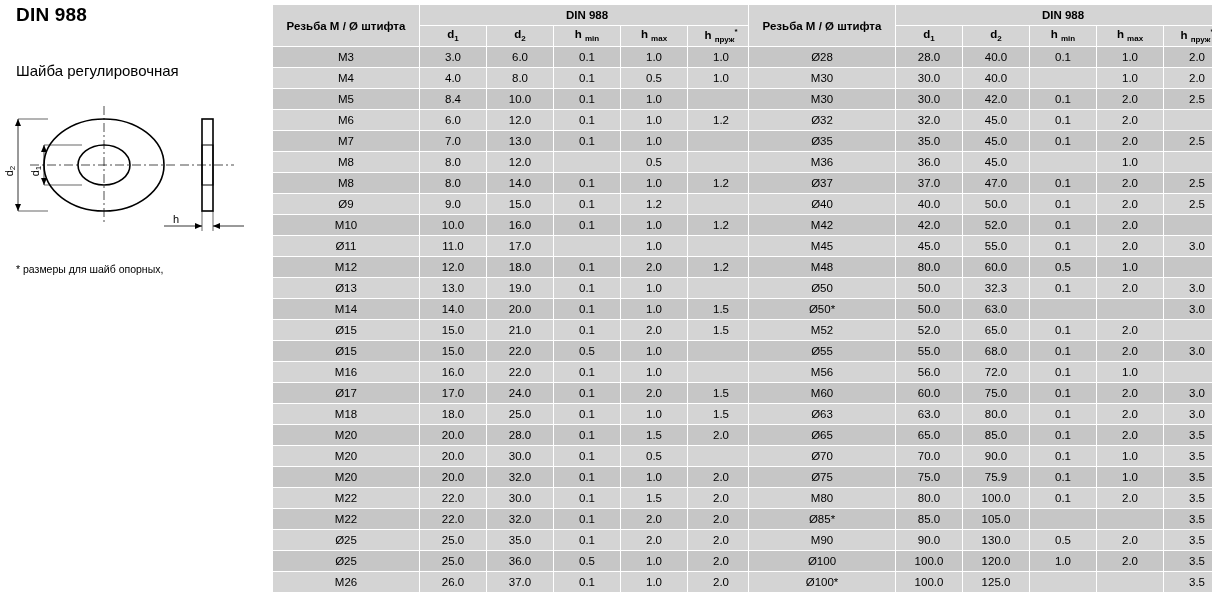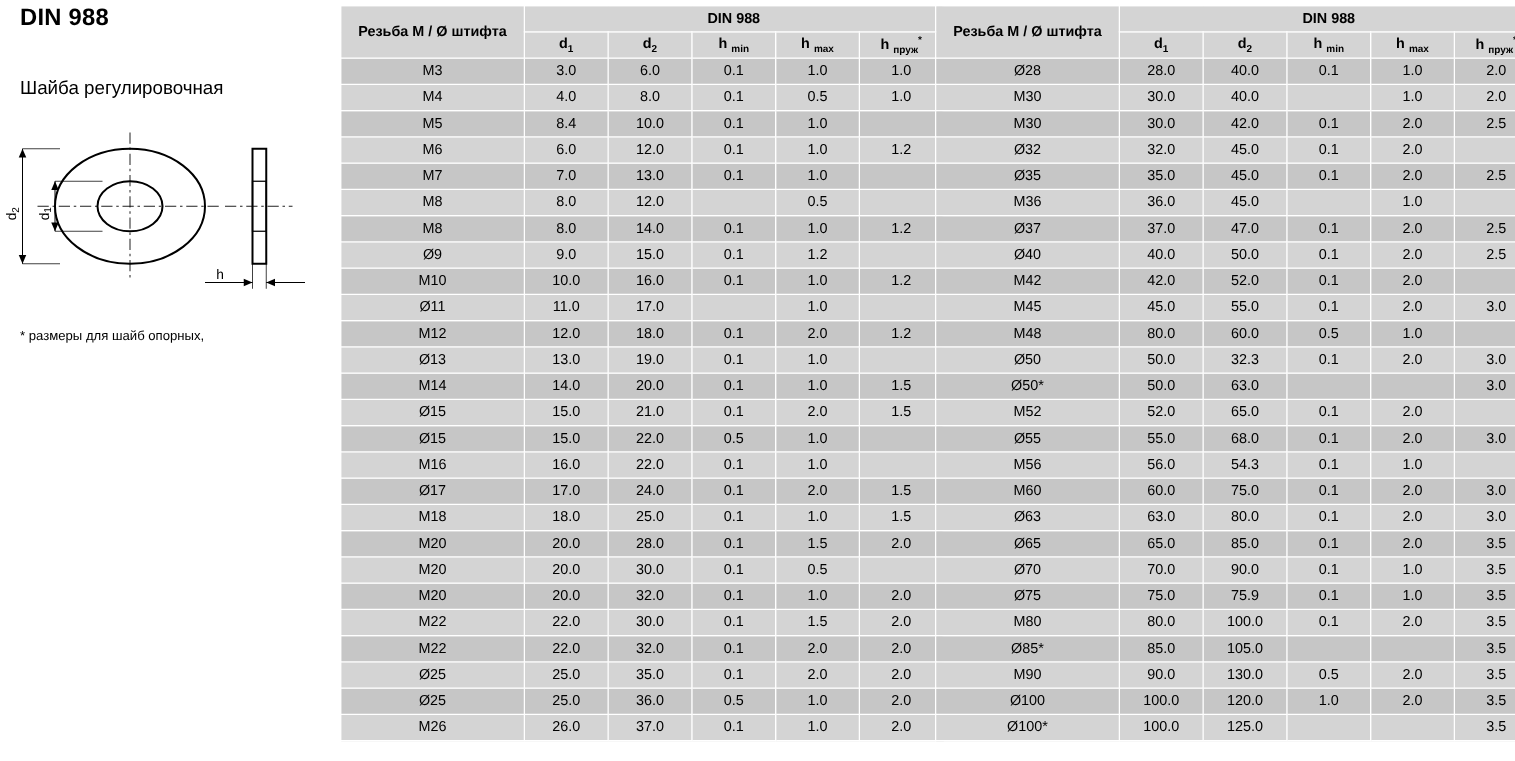--- a/index.html
+++ b/index.html
@@ -528,21 +528,21 @@
             <td class="c-thread">Ø55</td>
             <td class="c-d1">55.0</td>
             <td class="c-d2">68.0</td>
             <td class="c-hmin">0.1</td>
             <td class="c-hmax">2.0</td>
             <td class="c-hpruzh">3.0</td>
           </tr>
           <tr>
             <td class="c-thread">M56</td>
             <td class="c-d1">56.0</td>
-            <td class="c-d2">54.3</td>
+            <td class="c-d2">72.0</td>
             <td class="c-hmin">0.1</td>
             <td class="c-hmax">1.0</td>
             <td class="c-hpruzh"></td>
           </tr>
           <tr class="alt">
             <td class="c-thread">M60</td>
             <td class="c-d1">60.0</td>
             <td class="c-d2">75.0</td>
             <td class="c-hmin">0.1</td>
             <td class="c-hmax">2.0</td>

